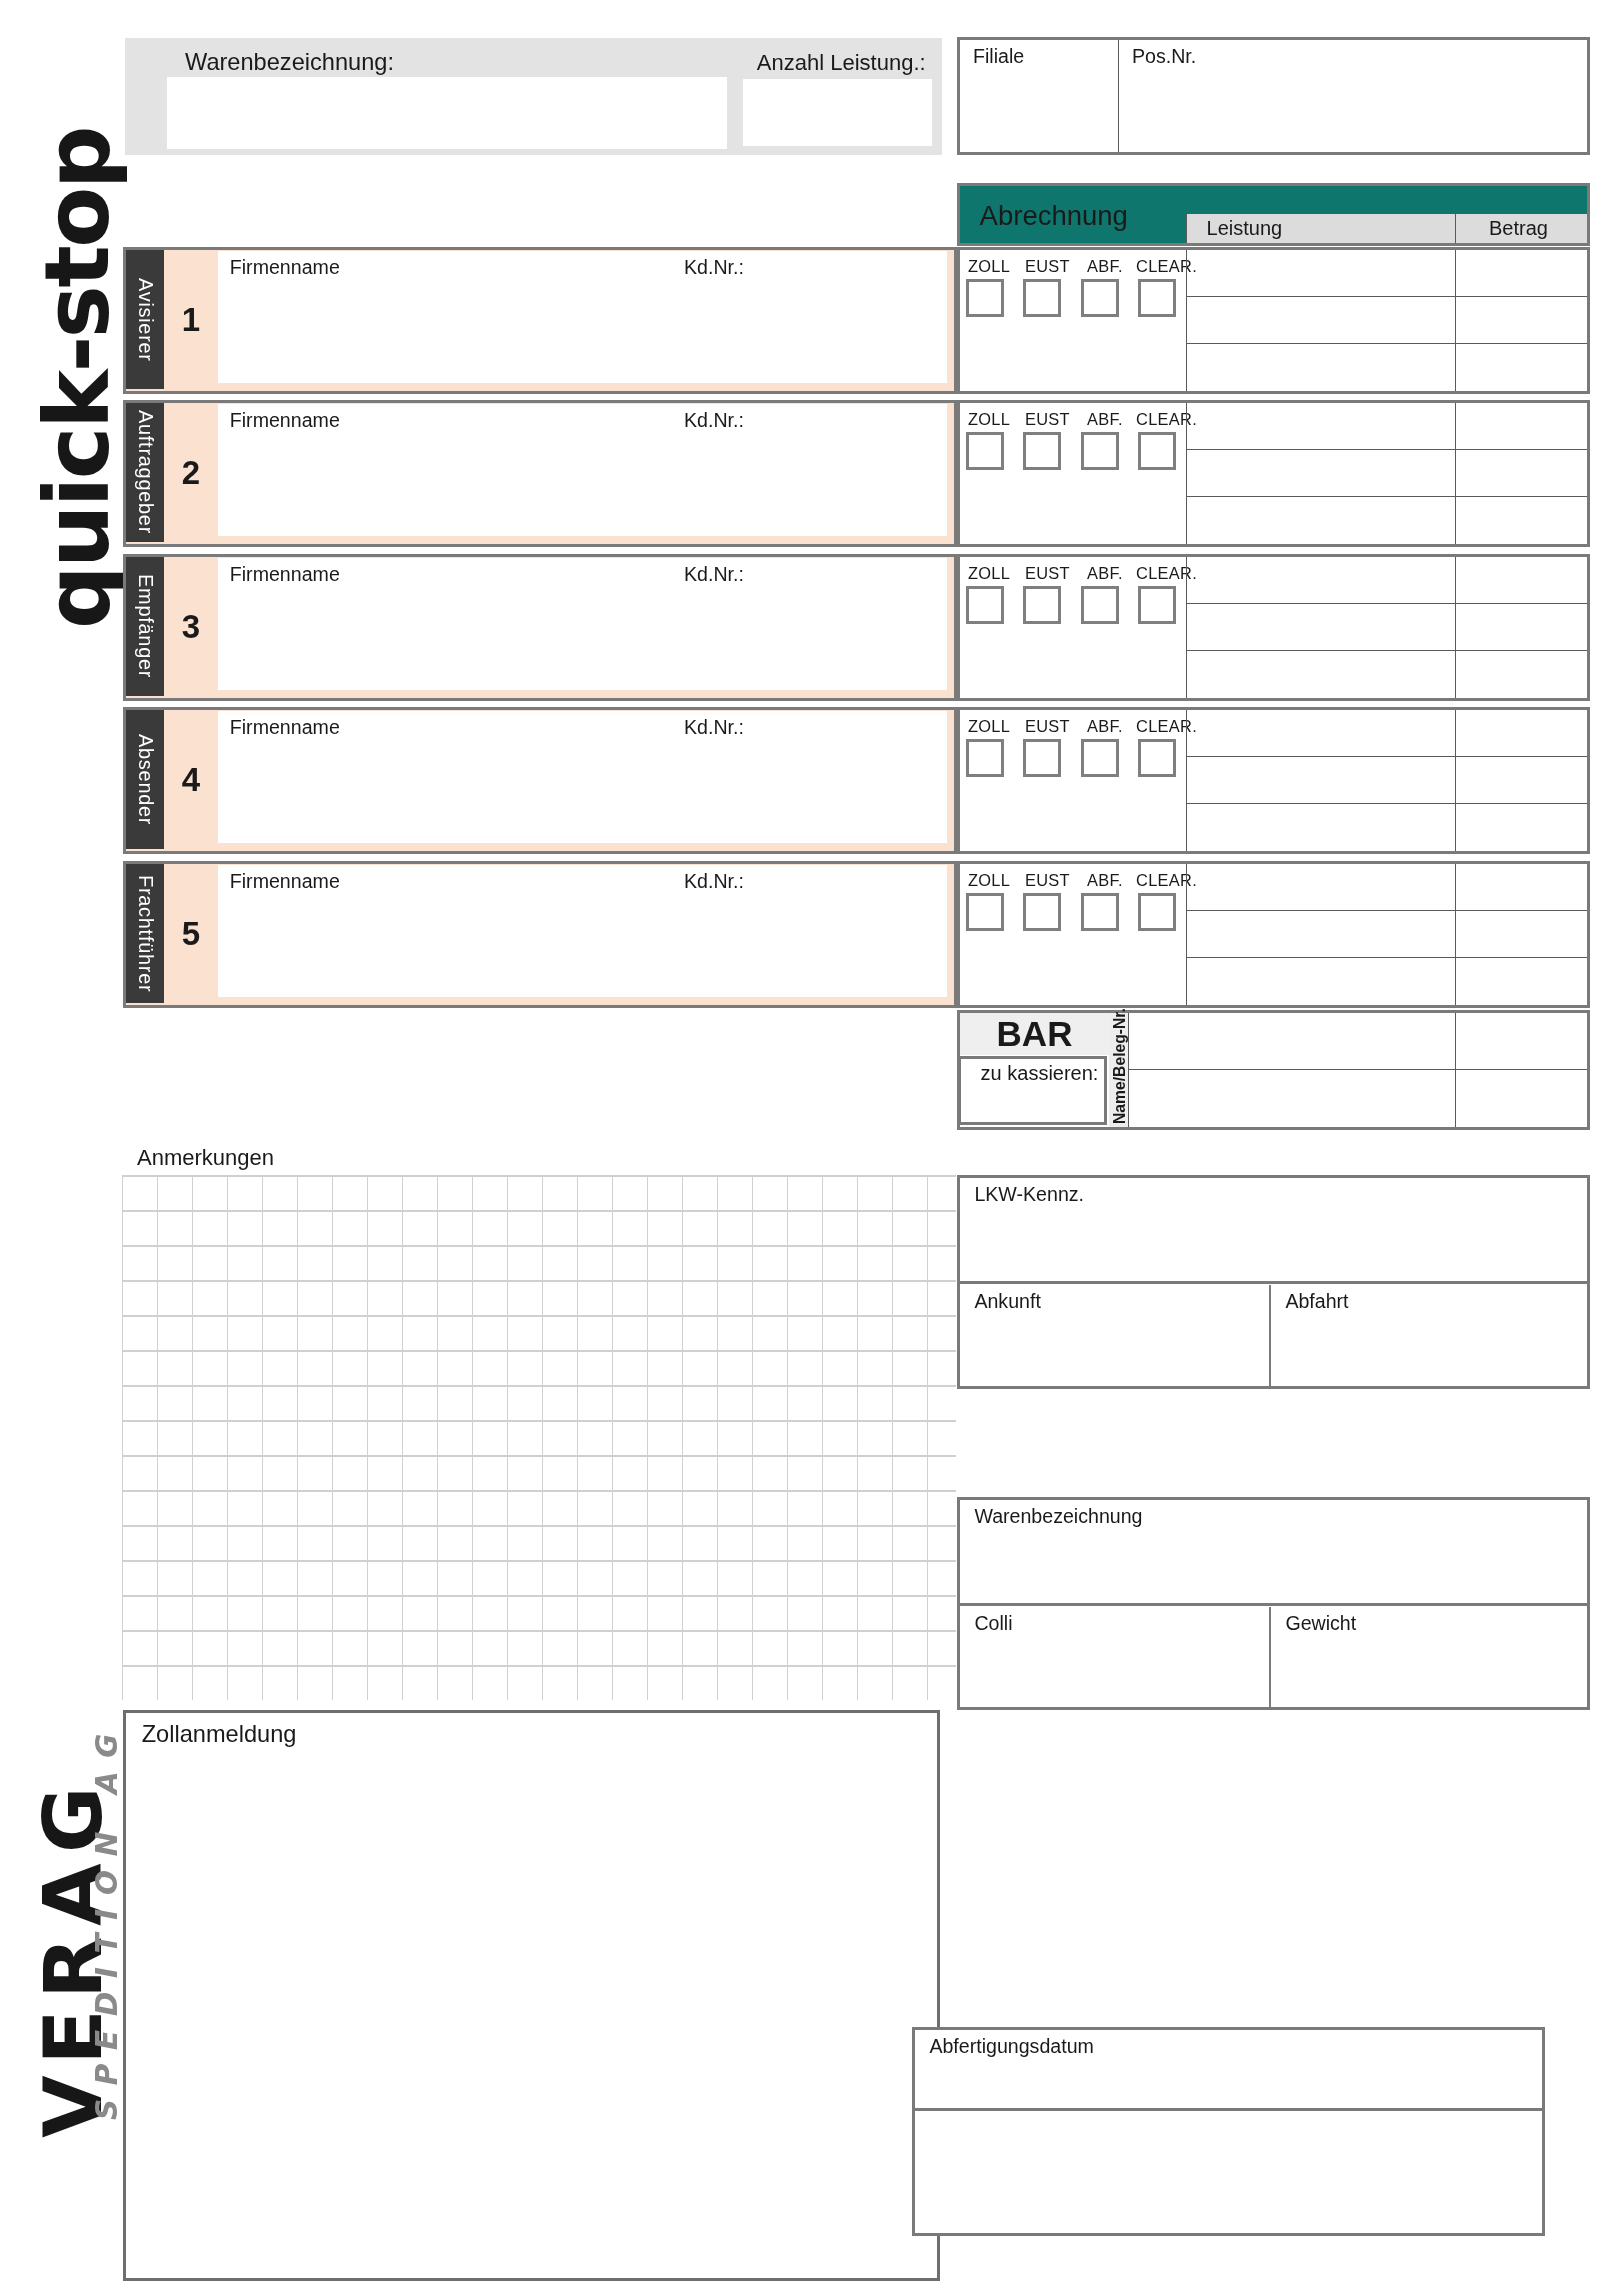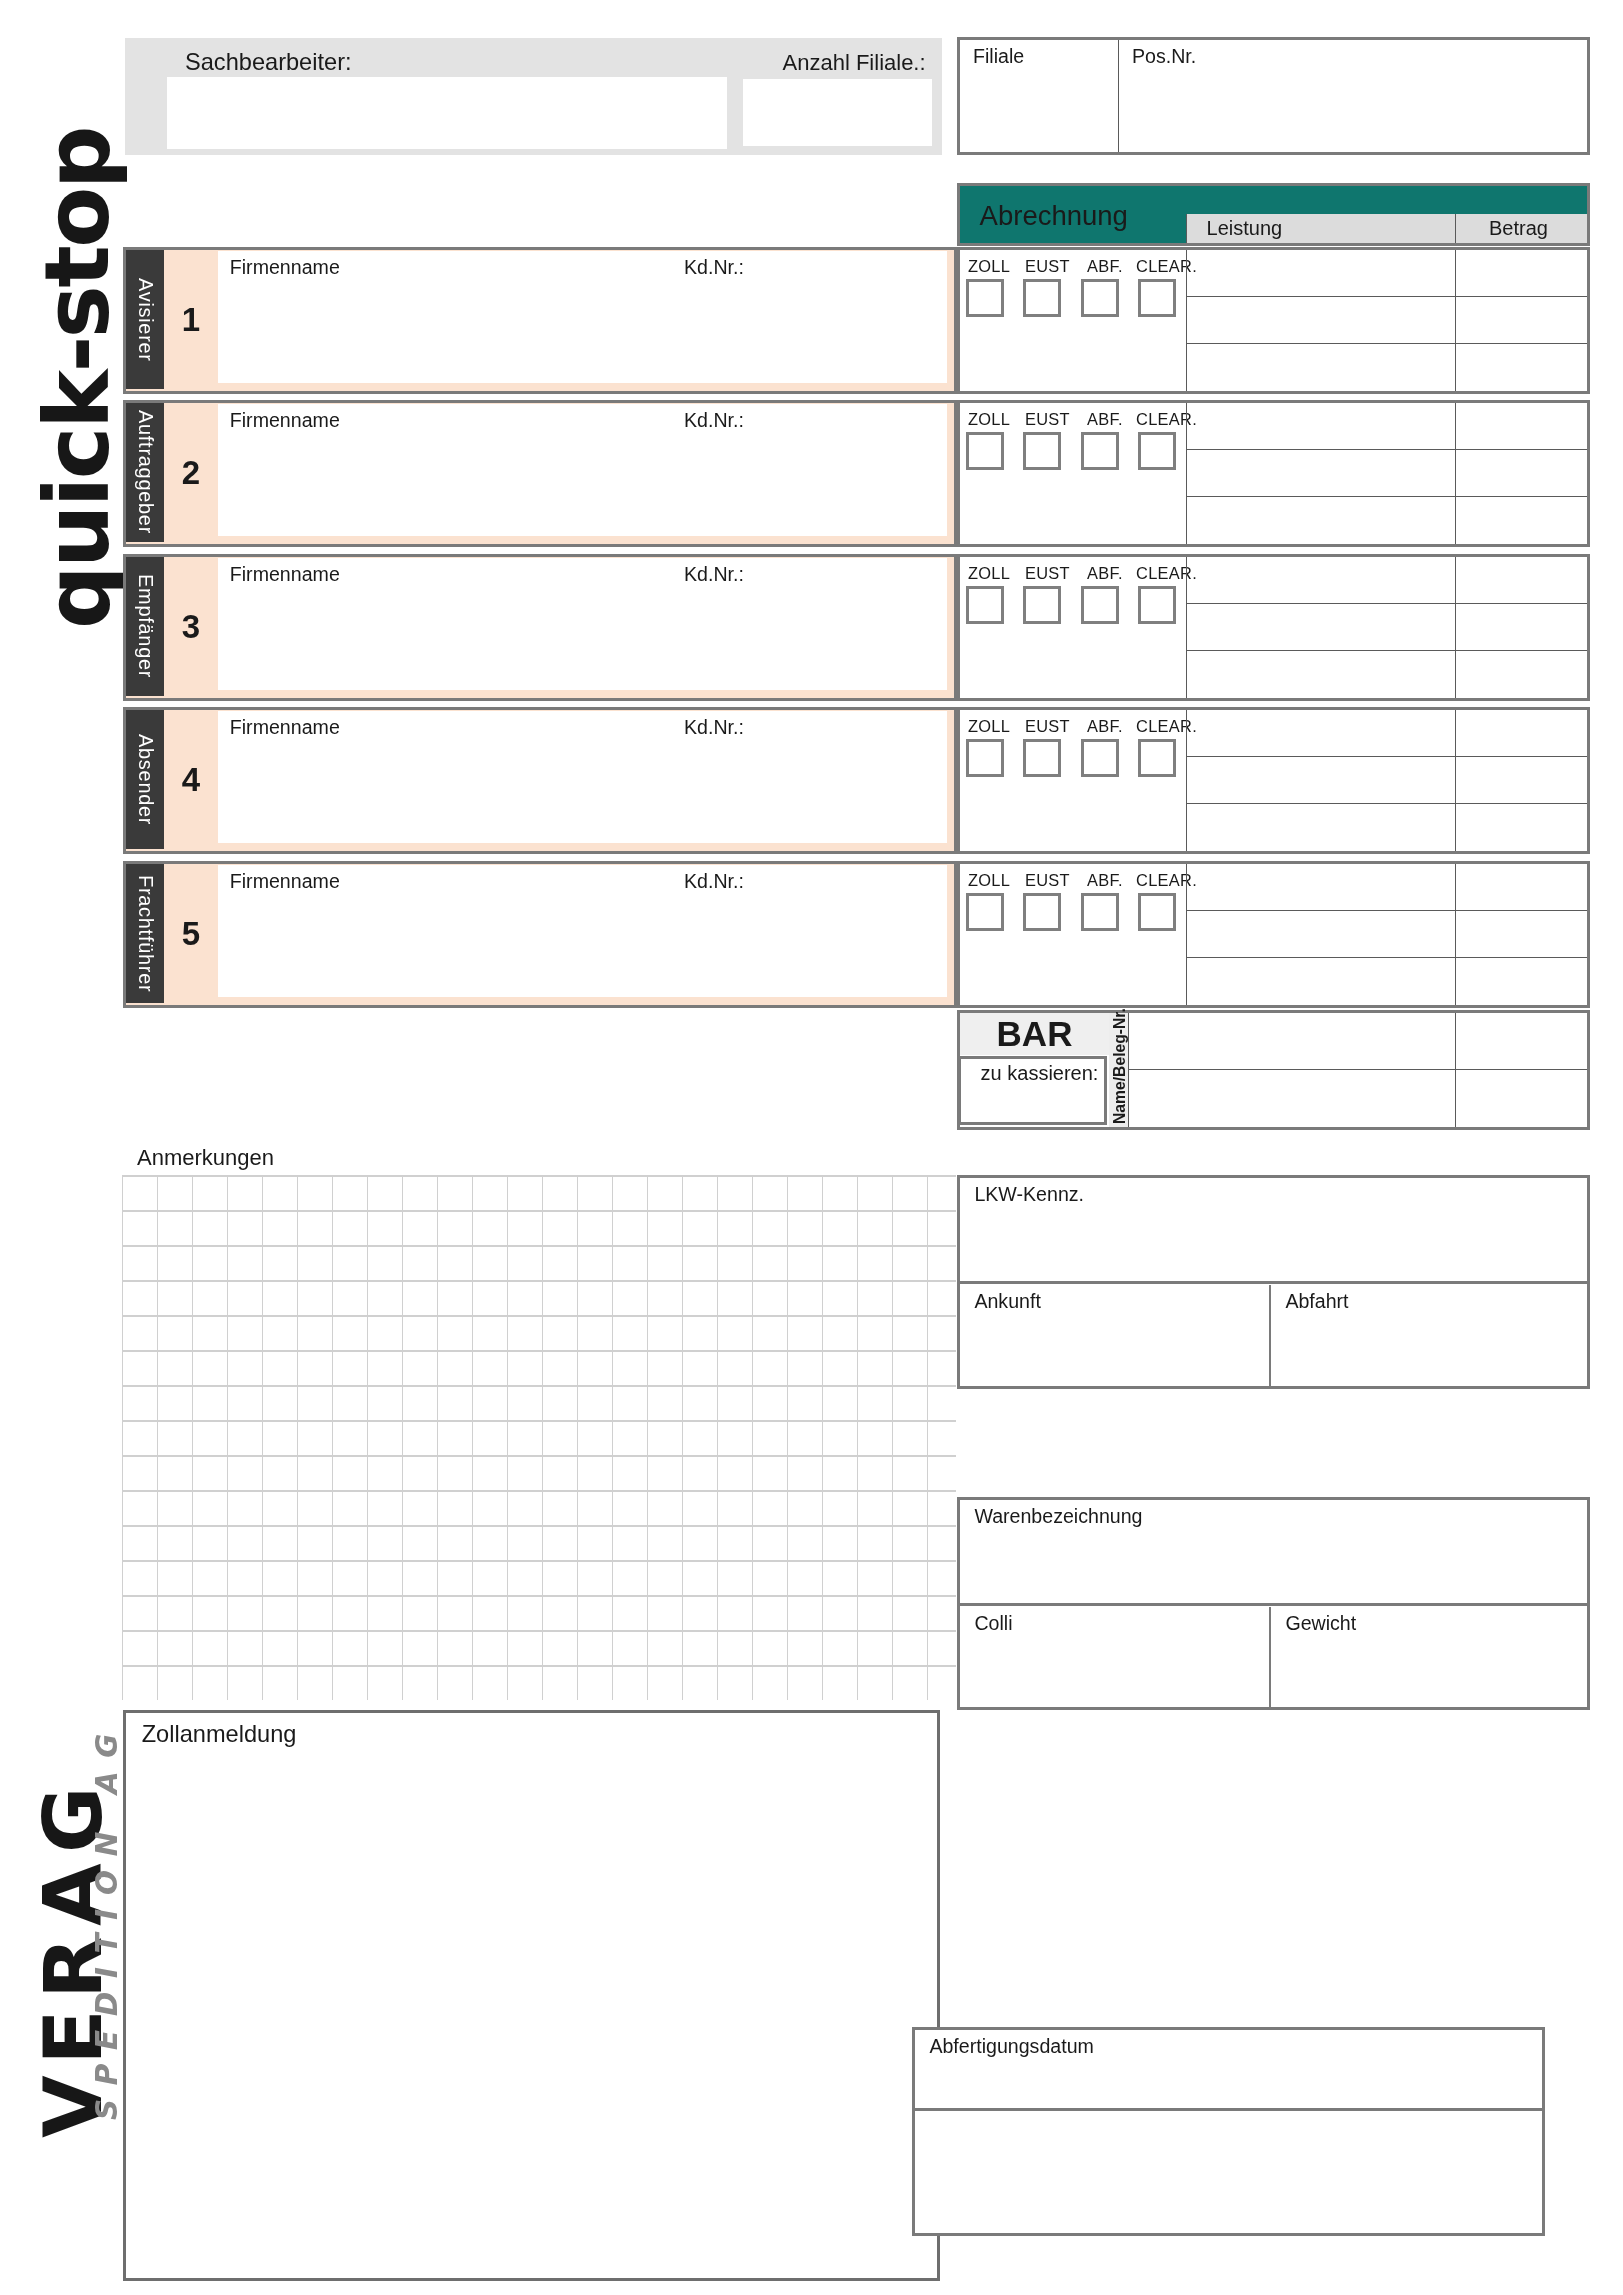--- a/index.html
+++ b/index.html
@@ -51,23 +51,23 @@
              border-right:1.3px solid #5a5a5a;box-sizing:border-box;}
 </style>
 </head>
 <body>
 
 <div id="page">
 
   <div class="vtext logo-quick" style="left:39px;top:629px;width:584px;height:77px;line-height:77px;">quick-stop</div>
 
   <div class="abs band" style="left:125px;top:38px;width:817px;height:117px;">
-    <div class="abs lab36" style="left:60px;top:10.5px;">Sachbearbeiter:</div>
+    <div class="abs lab36" style="left:60px;top:10.5px;">Warenbezeichnung:</div>
     <div class="abs whitebox" style="left:42px;top:39px;width:560px;height:72px;"></div>
-    <div class="abs lab34" style="right:16.4px;top:11.8px;">Anzahl Filiale.:</div>
+    <div class="abs lab34" style="right:16.4px;top:11.8px;">Anzahl Leistung.:</div>
     <div class="abs whitebox" style="left:618px;top:41px;width:189px;height:67px;"></div>
   </div>
 
   <div class="abs frame" style="left:957px;top:37px;width:633px;height:118px;">
     <div class="vsep" style="left:158px;"></div>
     <div class="abs lab30" style="left:13px;top:5.2px;">Filiale</div>
     <div class="abs" style="left:0;top:26px;width:158px;height:84px;"></div>
     <div class="abs lab30" style="left:172px;top:5.2px;">Pos.Nr.</div>
     <div class="abs" style="left:159px;top:26px;width:465px;height:84px;"></div>
   </div>

